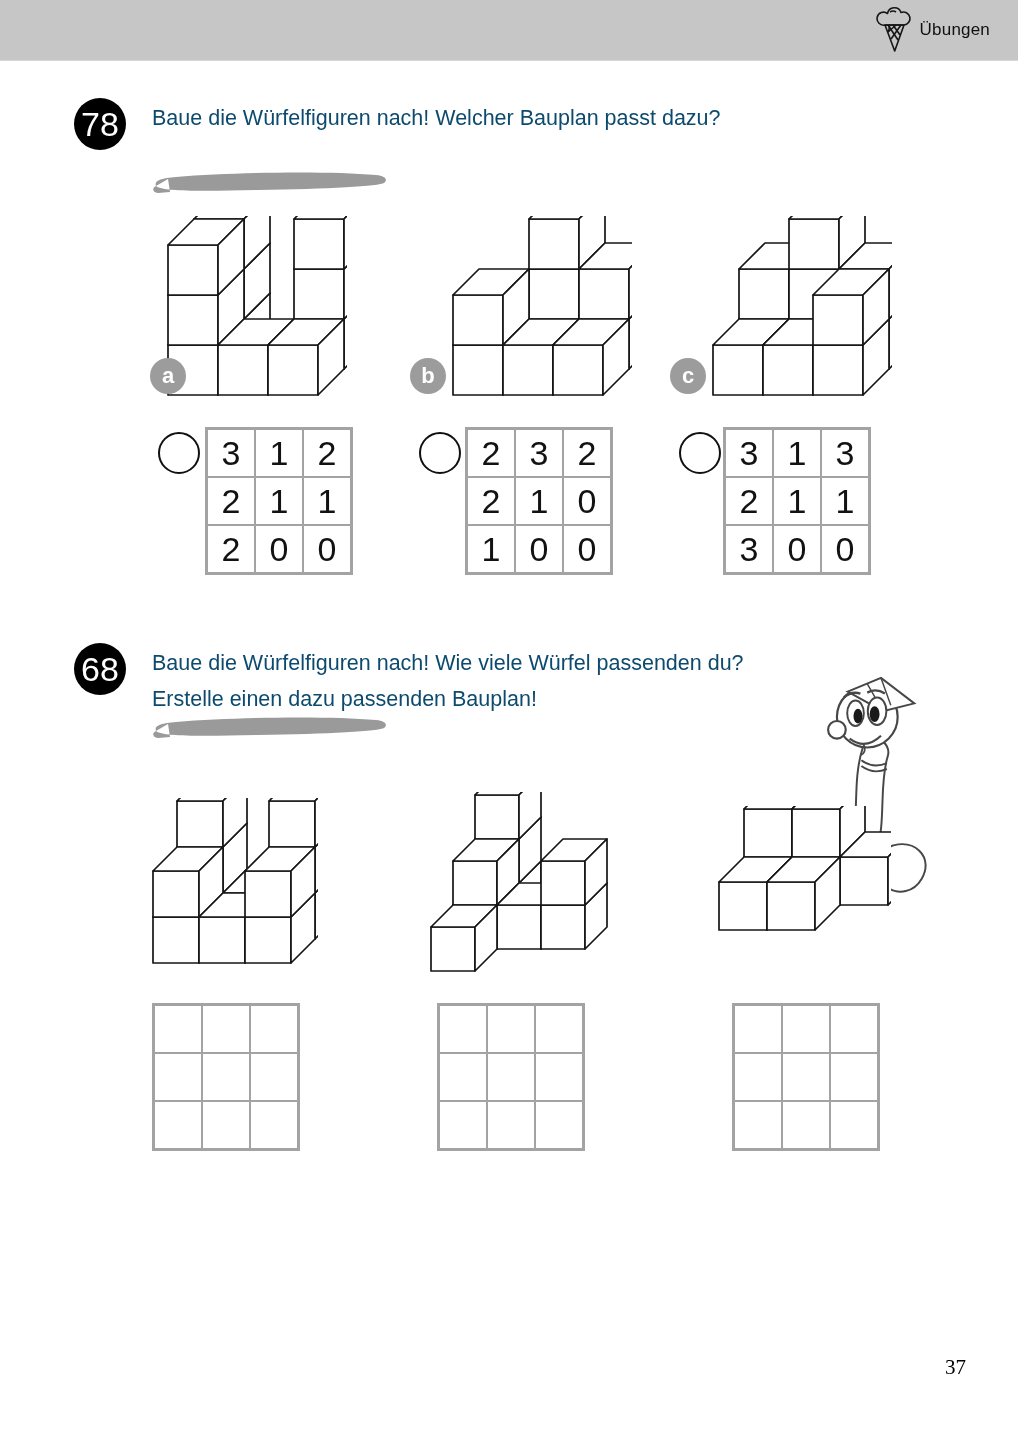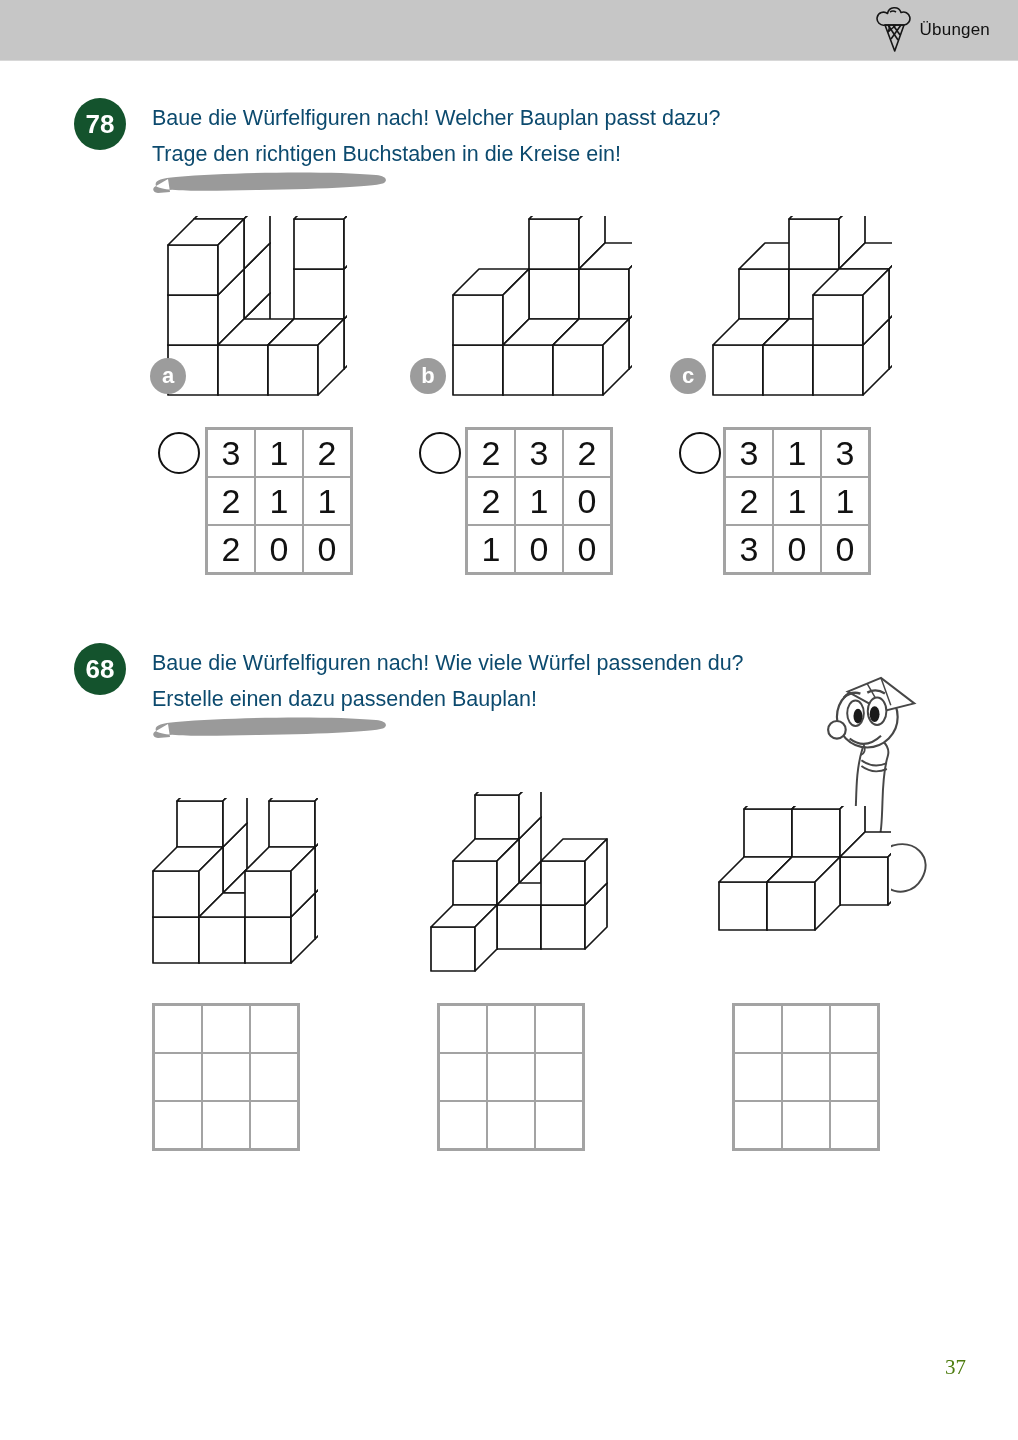--- a/index.html
+++ b/index.html
@@ -4,44 +4,44 @@
 <style>
   html,body{margin:0;padding:0;background:#fff;}
   .page{position:relative;width:1018px;height:1440px;background:#ffffff;overflow:hidden;
         font-family:"Liberation Sans",sans-serif;color:#1d1d1d;}
   
   .topbar{position:absolute;left:0;top:0;width:1018px;height:60px;background:#c6c6c6;
           border-bottom:1px solid #d8d8d8;}
   .topbar-right{position:absolute;right:28px;top:6px;display:flex;align-items:center;gap:8px;height:48px;}
   .topbar-title{font-size:17px;color:#111;letter-spacing:.2px;}
   
-  .badge{position:absolute;width:52px;height:52px;border-radius:50%;background:#14532d;
+  .badge{position:absolute;width:52px;height:52px;border-radius:50%;background:#000000;
          display:flex;align-items:center;justify-content:center;color:#fff;
-         font-size:26px;font-weight:700;}
+         font-size:34px;font-weight:400;}
   
   .instr{position:absolute;left:152px;font-size:21.5px;line-height:36px;color:#0c4a6e;}
   
   .brush{position:absolute;}
   
   .fig{position:absolute;z-index:2;}
   .fig polygon{fill:#ffffff;stroke:#161616;stroke-width:1.7;stroke-linejoin:round;}
   
   .fig-label{position:absolute;width:36px;height:36px;border-radius:50%;background:#9c9c9c;
              display:flex;align-items:center;justify-content:center;color:#fff;
              font-size:22px;font-weight:700;z-index:3;}
   
   .answer-circle{position:absolute;width:38px;height:38px;border-radius:50%;
                  border:2.6px solid #111;background:#fff;}
   
   .grid{position:absolute;display:grid;grid-template-columns:repeat(3,48px);
         grid-auto-rows:48px;border:2px solid #a3a3a3;background:#fff;}
   .grid .cell{border:1px solid #a3a3a3;display:flex;align-items:center;justify-content:center;
               font-size:34px;color:#121212;}
   .worm{position:absolute;z-index:1;}
-  .pagenum{position:absolute;font-family:"Liberation Serif",serif;font-size:21px;color:#4d7c0f;}
+  .pagenum{position:absolute;font-family:"Liberation Serif",serif;font-size:21px;color:#000000;}
 </style>
 </head>
 <body>
 
 <div class="page">
 
   <div class="topbar">
     <div class="topbar-right">
       <svg width="36" height="48" viewBox="0 0 36 48">
         <g fill="none" stroke="#161616" stroke-width="1.6" stroke-linejoin="round">
@@ -55,21 +55,20 @@
           <path d="M13.5,19 q0,5 -1.5,7"></path>
         </g>
       </svg>
       <span class="topbar-title">Übungen</span>
     </div>
   </div>
 
   <div class="badge" style="left:74px;top:98px;">78</div>
   <div class="instr" style="top:100px;width:720px;">
     <div>Baue die Würfelfiguren nach! Welcher Bauplan passt dazu?</div>
-    <div>Trage den richtigen Buchstaben in die Kreise ein!</div>
   </div>
   <svg class="brush" style="left:148px;top:168px;" width="243" height="28" viewBox="0 0 243 28">
     <path d="M8,18 C6,13 12,10 28,9 C90,4 180,3 228,7 C238,8 240,12 236,15 C232,18 180,21 110,22 C60,23 14,24 8,18 Z
              M8,18 C4,20 4,24 10,25 L22,24 L20,11 Z" fill="#9a9a9a"></path>
   </svg>
 
   <div class="fig" style="left:165px;top:216px;"><svg viewBox="0 0 182 182" width="182" height="182">
         <polygon points="29,153 29,103 79,103 79,153"></polygon>
         <polygon points="29,103 55,77 105,77 79,103"></polygon>
         <polygon points="79,153 79,103 105,77 105,127"></polygon>

